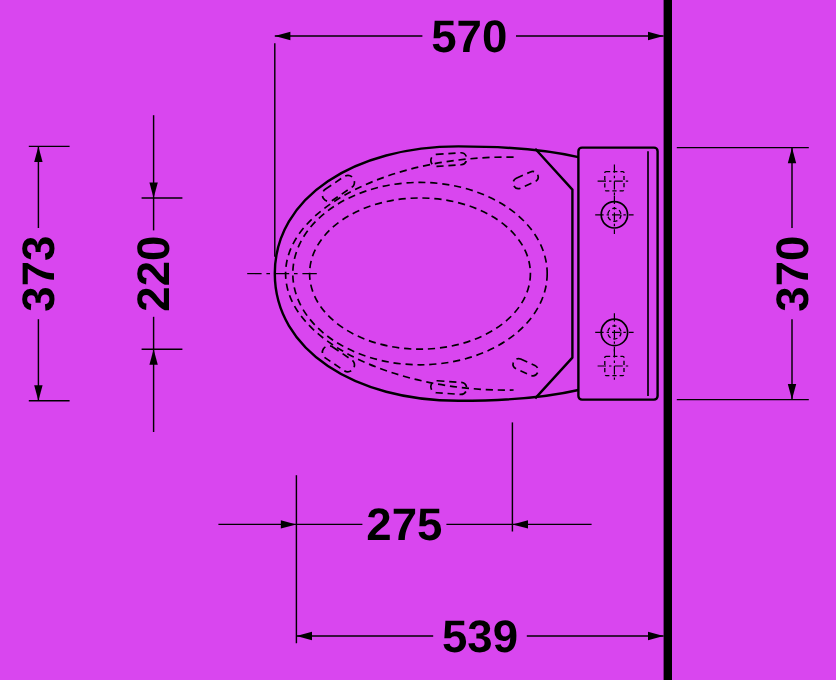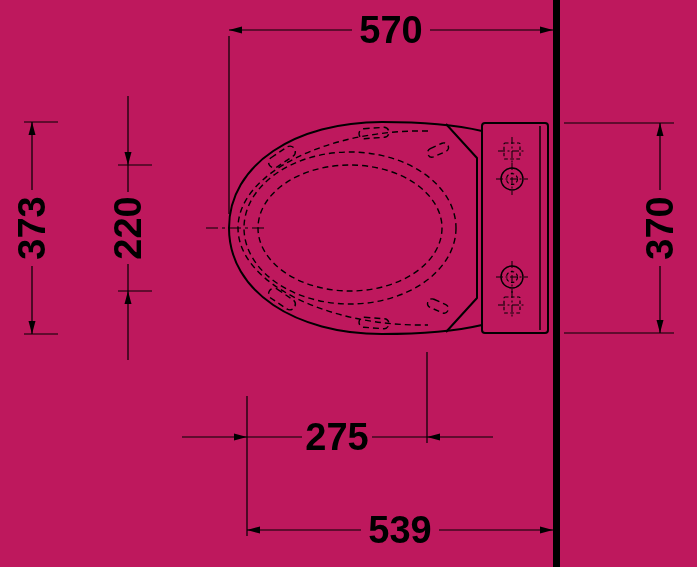--- a/index.html
+++ b/index.html
@@ -1,16 +1,16 @@
 <!DOCTYPE html>
 <html><head>
 <meta charset="utf-8">
 <style>
   html,body{margin:0;padding:0;background:#ffffff;}
-  .stage{width:697px;height:567px;background:#be185d;position:relative;overflow:hidden;}
+  .stage{width:697px;height:567px;background:#d946ef;position:relative;overflow:hidden;}
   svg{display:block;}
   text{
     font-family:"Liberation Sans","DejaVu Sans",sans-serif;
     font-weight:700;
     font-size:38px;
     fill:#000000;
   }
   .thick{stroke:#000;stroke-width:2;fill:none;stroke-linejoin:round;}
   .thin{stroke:#000;stroke-width:1.2;fill:none;}
   .dash{stroke:#000;stroke-width:1.4;fill:none;stroke-dasharray:6 4;}

